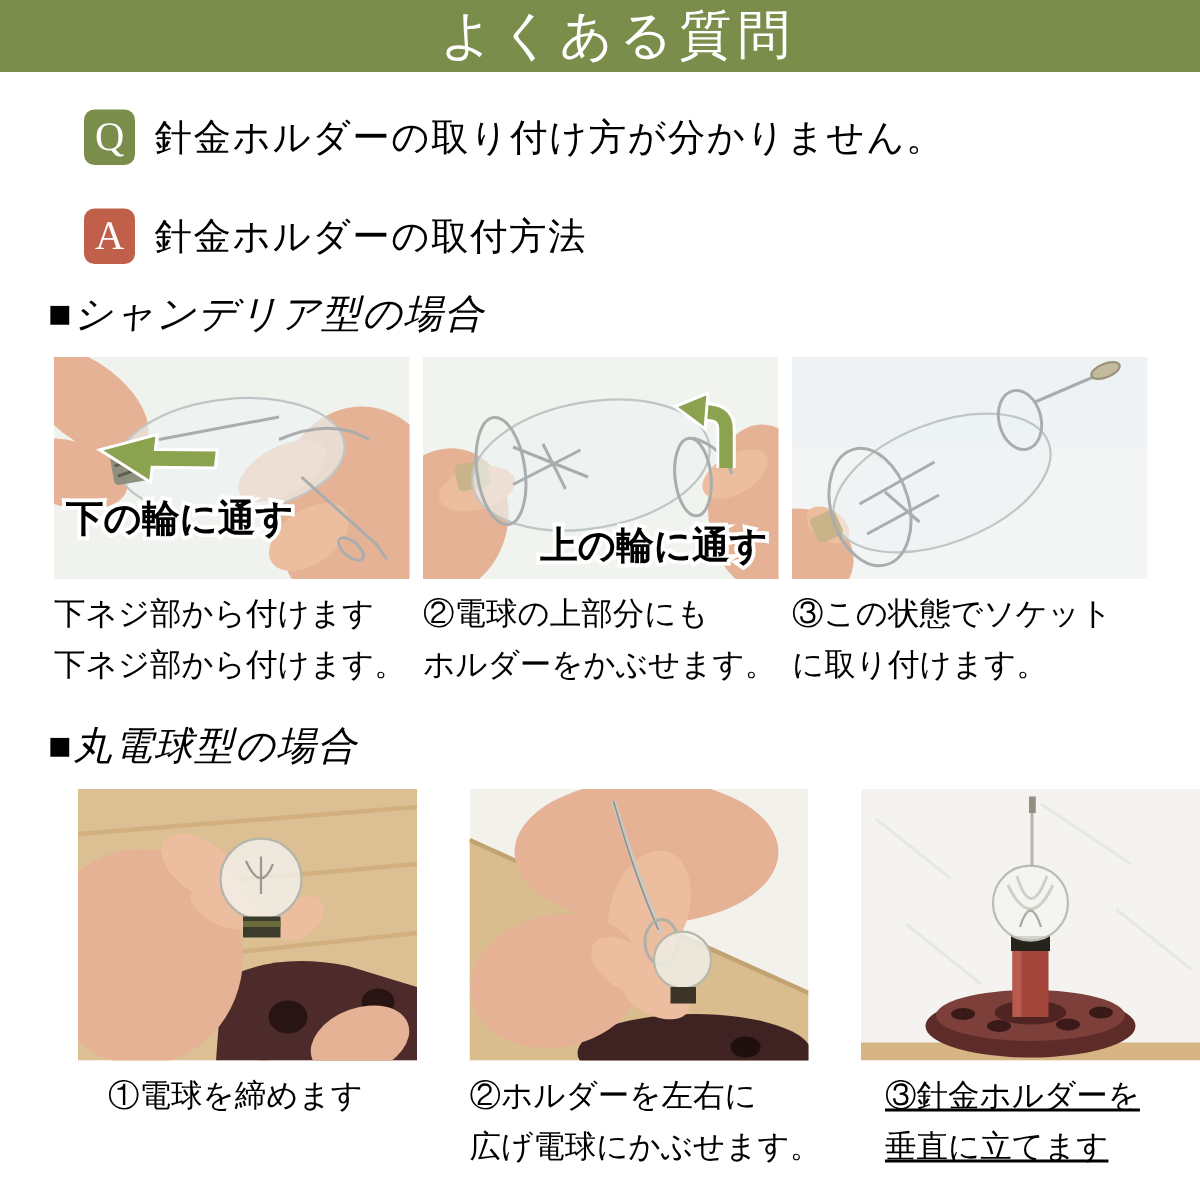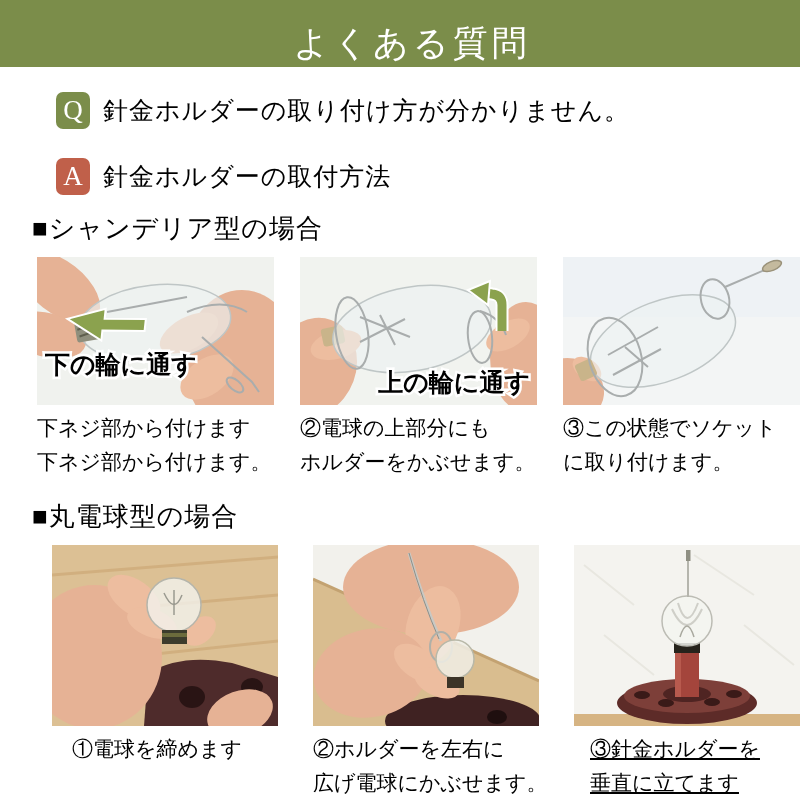--- a/index.html
+++ b/index.html
@@ -2,42 +2,42 @@
 <html><head>
 <meta charset="utf-8">
 <style>
   html,body{margin:0;padding:0;}
   body{
     width:800px;height:800px;background:#ffffff;overflow:hidden;
     font-family:"Liberation Serif","DejaVu Serif",serif;color:#000;
   }
   
   .page-header{
-    height:67px;background:#7b8d4a;display:flex;align-items:flex-end;justify-content:center;padding-left:24px;
+    height:48px;background:#7b8d4a;display:flex;align-items:flex-start;justify-content:center;padding-left:24px;
   }
   .page-header .title{
     color:#ffffff;font-size:35px;letter-spacing:4px;font-weight:normal;
   }
   
   .qa-row{display:flex;align-items:center;margin-left:56px;}
   .qa-row.q{margin-top:25px;}
   .qa-row.a{margin-top:29px;}
   .badge{
     width:34px;height:37px;border-radius:7px;color:#fff;font-size:27px;
     display:flex;align-items:center;justify-content:center;flex:0 0 auto;
   }
   .badge.q{background:#7b8d4a;}
   .badge.a{background:#c0604a;}
   .qa-text{font-size:25px;margin-left:13px;letter-spacing:1px;}
   
-  .section-heading{font-size:26px;margin:16px 0 0 32px;letter-spacing:1px;}
+  .section-heading{font-size:26px;margin:16px 0 0 32px;letter-spacing:1px;font-style:italic;}
   .section-heading.second{margin-top:20px;}
   
   .steps-row{display:flex;margin-top:11px;}
-  .steps-row.chandelier{margin-left:36px;gap:26px;justify-content:flex-end;}
+  .steps-row.chandelier{margin-left:36px;gap:9px;}
   .steps-row.round{margin-left:52px;gap:12px;justify-content:space-between;}
   .step-col{display:flex;flex-direction:column;}
   .steps-row.chandelier .step-col{width:237px;}
   .steps-row.round .step-col{width:226px;}
   .photo{display:block;}
   .steps-row.chandelier .photo{width:237px;height:148px;}
   .steps-row.round .photo{width:226px;height:181px;}
   .caption{font-size:21px;line-height:34px;margin-top:6px;white-space:nowrap;}
   .caption .line{display:block;}
   .caption.indent-lg{padding-left:20px;}

